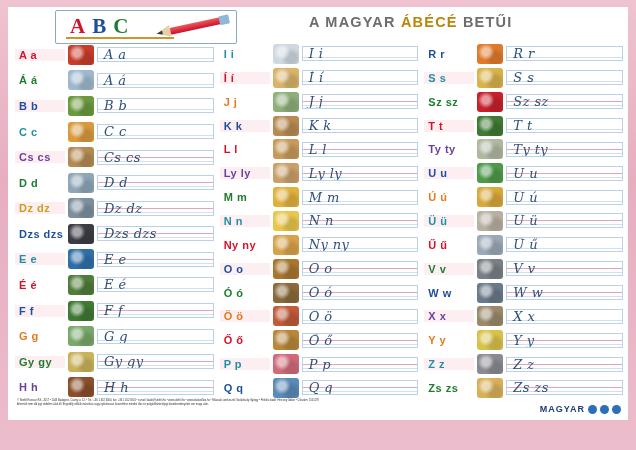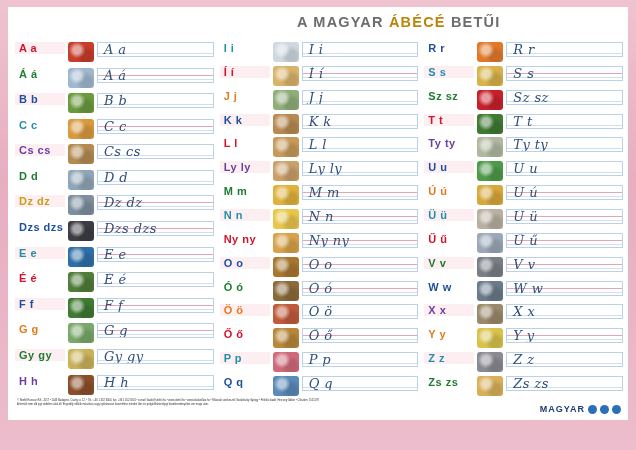--- a/index.html
+++ b/index.html
@@ -25,21 +25,21 @@
     border:1px solid #ffffff;
     overflow:hidden;
   }
   
   .header{
     position:relative;
     height:36px;
   }
   .title{
     position:absolute;
-    left:288px;top:6px;
+    left:300px;top:6px;
     font-size:14.5px;
     letter-spacing:1.2px;
     font-weight:bold;
   }
   .title .w1{color:#6d6d6d;}
   .title .w2{color:#b8860b;}
   .title .w3{color:#6d6d6d;}
   
   .logo{
     position:absolute;
@@ -98,21 +98,21 @@
     display:flex;
     flex-direction:column;
     flex:1;
   }
   .col .rows{
     display:flex;flex-direction:column;flex:1;
   }
   .row{
     display:flex;
     flex:1;
-    align-items:flex-start;
+    align-items:center;
     min-height:0;
   }
   .cell-print{
     width:50px;
     display:flex;align-items:center;
     padding-left:4px;
     box-sizing:border-box;
     font-size:11px;
     font-weight:bold;
     letter-spacing:0.5px;
@@ -188,20 +188,32 @@
     width:9px;height:9px;border-radius:50%;background:#2b6fb8;
   }
 </style>
 </head>
 <body>
 
 <div class="poster">
   <div class="sheet">
 
     <div class="header">
+      <div class="logo">
+        <div class="abc">
+          <span class="a">A</span><span class="b">B</span><span class="c">C</span>
+        </div>
+        <div class="underline"></div>
+        <div class="pencil">
+          <div class="tip"></div>
+            <div class="lead"></div>
+            <div class="body"></div>
+            <div class="eraser"></div>
+        </div>
+      </div>
       <div class="title">
         <span class="w1">A MAGYAR</span>
         <span class="w2">ÁBÉCÉ</span>
         <span class="w3">BETŰI</span>
       </div>
     </div>
 
     <div class="cols" id="cols">
         <div class="col">
           <div class="rows">

